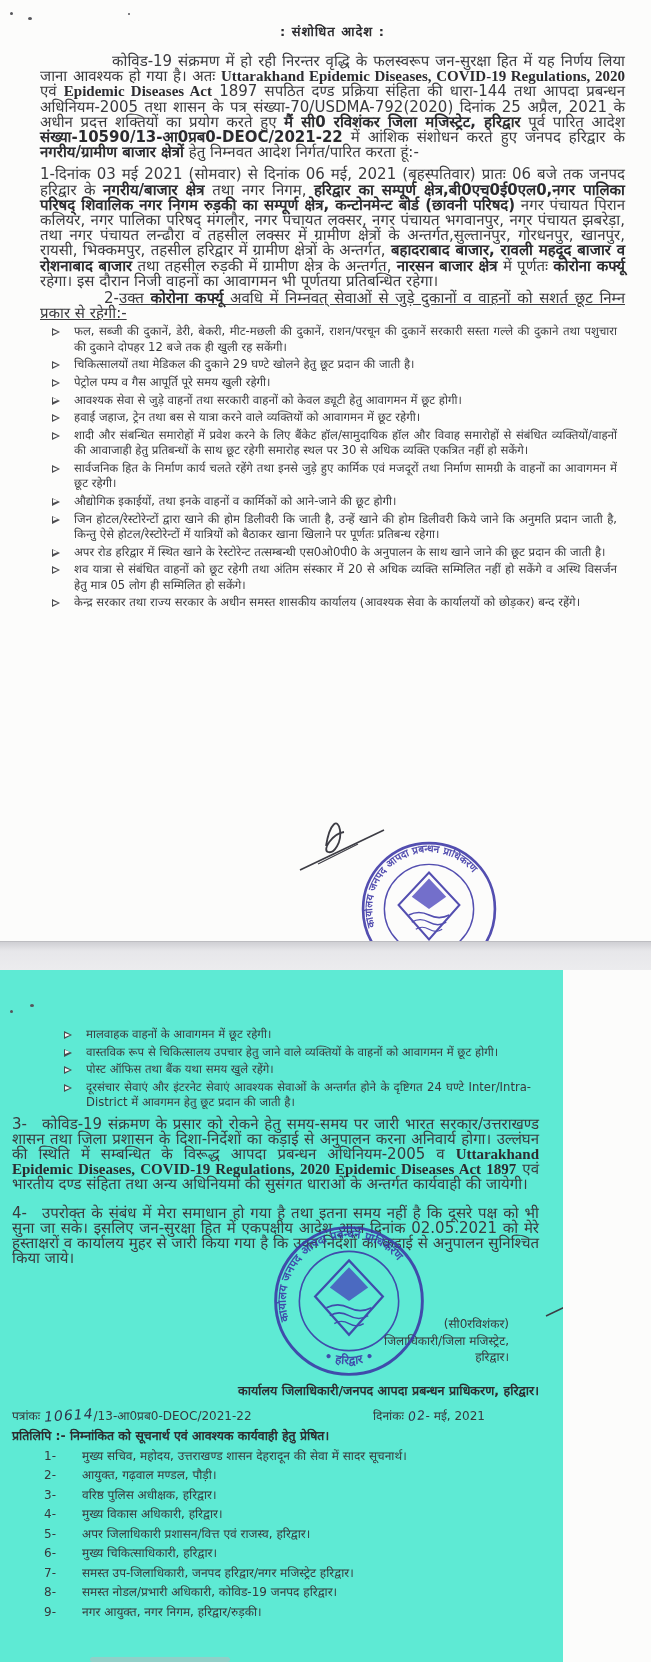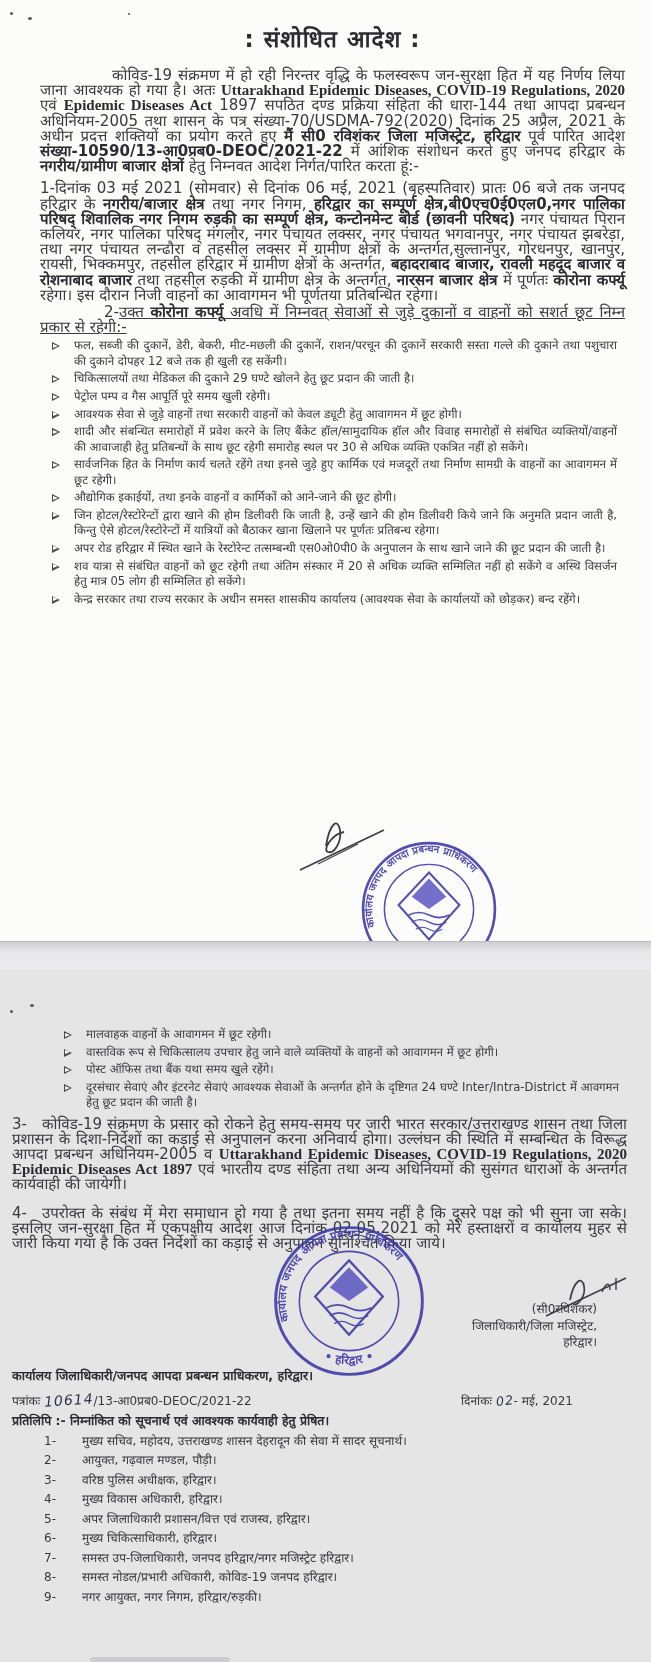--- a/index.html
+++ b/index.html
@@ -5,42 +5,42 @@
   html,body{margin:0;padding:0;background:#9a9a9e;}
   .sheet{
     position:relative;width:651px;height:1662px;margin:0 auto;
     background:#fcfcfb;overflow:hidden;
     font-family:"DejaVu Sans","Liberation Sans",sans-serif;
     color:#333336;
   }
   
   .page1{position:relative;width:651px;height:941px;background:#fcfcfb;overflow:hidden;}
   .page1-inner{padding:20px 26px 0 40px;}
-  .doc-title{text-align:center;font-weight:bold;font-size:23px;letter-spacing:1px;color:#2c2c30;margin:2px 0 14px 0;}
+  .doc-title{text-align:center;font-weight:bold;font-size:13px;letter-spacing:1px;color:#2c2c30;margin:2px 0 14px 0;}
   .para{font-size:15px;line-height:15.2px;text-align:justify;color:#3a3a3e;margin:0;}
   .intro{ text-indent:72px;}
   .p-num{display:inline-block;min-width:30px;font-weight:normal;}
   .indent32{text-indent:32px;text-decoration:underline;}
   .b{font-weight:bold;color:#2c2c30;}
   .en{font-family:"Liberation Serif","DejaVu Serif",serif;}
   
   .bullets{margin:3px 8px 0 12px;}
   .bullet{position:relative;padding-left:22px;margin:2.5px 0;font-size:11.6px;line-height:15.2px;text-align:justify;color:#3a3a3e;}
   .tri{position:absolute;left:0;top:4px;width:0;height:0;
        border-left:8px solid #4a4a4e;border-top:4px solid transparent;border-bottom:4px solid transparent;}
   .tri:after{content:"";position:absolute;left:-7px;top:-2.5px;width:0;height:0;
        border-left:5px solid #fcfcfb;border-top:2.5px solid transparent;border-bottom:2.5px solid transparent;}
   
   .divider{height:28px;background:linear-gradient(180deg,#cfcfd3 0,#e7e7ea 9px,#ececee 100%);border-top:1px solid #bdbdc1;}
   
-  .page2{position:relative;width:651px;height:692px;background:#e5e5e5;overflow:hidden;}
+  .page2{position:relative;width:563px;height:692px;background:#5eead4;overflow:hidden;}
   .page2-inner{padding:54px 24px 0 12px;}
   .page2 .bullets{margin-left:52px;}
   .sig-block{margin:50px 30px 0 0;text-align:right;font-size:12px;line-height:16.5px;color:#38383c;}
-  .office-line{text-align:left;font-weight:bold;font-size:12.6px;color:#2d2d31;margin-top:16px;}
+  .office-line{text-align:right;font-weight:bold;font-size:12.6px;color:#2d2d31;margin-top:16px;}
   .refline{display:flex;justify-content:space-between;align-items:baseline;font-size:12px;margin-top:8px;color:#38383c;}
   .hand{font-style:italic;color:#30304a;display:inline-block;transform:rotate(-4deg);font-size:14px;letter-spacing:1px;}
   .hand-sm{font-size:12.5px;transform:rotate(-6deg);}
   .copy-head{font-weight:bold;font-size:12.4px;color:#2d2d31;margin-top:3px;}
   .copylist{margin-top:3px;}
   .copyrow{display:flex;font-size:12px;line-height:19.5px;color:#38383c;}
   .copyno{width:38px;margin-left:32px;flex:none;}
   
   .stamp{position:absolute;opacity:.88;}
   .sig{position:absolute;}
@@ -64,21 +64,21 @@
 
       <p class="para" style="margin-top:7px;"><span>1-दिनांक 03 मई 2021 (सोमवार) से दिनांक 06 मई, 2021 (बृहस्पतिवार) प्रातः 06 बजे तक जनपद हरिद्वार के </span><span class="b">नगरीय/बाजार क्षेत्र</span><span> तथा नगर निगम, </span><span class="b">हरिद्वार का सम्पूर्ण क्षेत्र,बी0एच0ई0एल0,नगर पालिका परिषद् शिवालिक नगर निगम रुड़की का सम्पूर्ण क्षेत्र, कन्टोनमेन्ट बोर्ड (छावनी परिषद)</span><span> नगर पंचायत पिरान कलियर, नगर पालिका परिषद् मंगलौर, नगर पंचायत लक्सर, नगर पंचायत भगवानपुर, नगर पंचायत झबरेड़ा, तथा नगर पंचायत लन्ढौरा व तहसील लक्सर में ग्रामीण क्षेत्रों के अन्तर्गत,सुल्तानपुर, गोरधनपुर, खानपुर, रायसी, भिक्कमपुर, तहसील हरिद्वार में ग्रामीण क्षेत्रों के अन्तर्गत, </span><span class="b">बहादराबाद बाजार, रावली महदूद बाजार व रोशनाबाद बाजार</span><span> तथा तहसील रुड़की में ग्रामीण क्षेत्र के अन्तर्गत, </span><span class="b">नारसन बाजार क्षेत्र</span><span> में पूर्णतः </span><span class="b">कोरोना कर्फ्यू</span><span> रहेगा। इस दौरान निजी वाहनों का आवागमन भी पूर्णतया प्रतिबन्धित रहेगा।</span></p>
 
       <p class="para indent32" style="margin-top:2px;"><span class="p-num">2-</span><span>उक्त </span><span class="b">कोरोना कर्फ्यू</span><span> अवधि में निम्नवत् सेवाओं से जुड़े दुकानों व वाहनों को सशर्त छूट निम्न प्रकार से रहेगी:-</span></p>
 
       <div class="bullets">
         <div class="bullet"><span class="tri"></span><span>फल, सब्जी की दुकानें, डेरी, बेकरी, मीट-मछली की दुकानें, राशन/परचून की दुकानें सरकारी सस्ता गल्ले की दुकाने तथा पशुचारा की दुकाने दोपहर 12 बजे तक ही खुली रह सकेंगी।</span></div>
         <div class="bullet"><span class="tri"></span><span>चिकित्सालयों तथा मेडिकल की दुकाने 29 घण्टे खोलने हेतु छूट प्रदान की जाती है।</span></div>
         <div class="bullet"><span class="tri"></span><span>पेट्रोल पम्प व गैस आपूर्ति पूरे समय खुली रहेगी।</span></div>
         <div class="bullet"><span class="tri"></span><span>आवश्यक सेवा से जुड़े वाहनों तथा सरकारी वाहनों को केवल ड्यूटी हेतु आवागमन में छूट होगी।</span></div>
-        <div class="bullet"><span class="tri"></span></div>
+        <div class="bullet"><span class="tri"></span><span>हवाई जहाज, ट्रेन तथा बस से यात्रा करने वाले व्यक्तियों को आवागमन में छूट रहेगी।</span></div>
         <div class="bullet"><span class="tri"></span><span>शादी और संबन्धित समारोहों में प्रवेश करने के लिए बैंकेट हॉल/सामुदायिक हॉल और विवाह समारोहों से संबंधित व्यक्तियों/वाहनों की आवाजाही हेतु प्रतिबन्धों के साथ छूट रहेगी समारोह स्थल पर 30 से अधिक व्यक्ति एकत्रित नहीं हो सकेंगे।</span></div>
         <div class="bullet"><span class="tri"></span><span>सार्वजनिक हित के निर्माण कार्य चलते रहेंगे तथा इनसे जुड़े हुए कार्मिक एवं मजदूरों तथा निर्माण सामग्री के वाहनों का आवागमन में छूट रहेगी।</span></div>
         <div class="bullet"><span class="tri"></span><span>औद्योगिक इकाईयों, तथा इनके वाहनों व कार्मिकों को आने-जाने की छूट होगी।</span></div>
         <div class="bullet"><span class="tri"></span><span>जिन होटल/रेस्टोरेन्टों द्वारा खाने की होम डिलीवरी कि जाती है, उन्हें खाने की होम डिलीवरी किये जाने कि अनुमति प्रदान जाती है, किन्तु ऐसे होटल/रेस्टोरेन्टों में यात्रियों को बैठाकर खाना खिलाने पर पूर्णतः प्रतिबन्ध रहेगा।</span></div>
         <div class="bullet"><span class="tri"></span><span>अपर रोड हरिद्वार में स्थित खाने के रेस्टोरेन्ट तत्सम्बन्धी एस0ओ0पी0 के अनुपालन के साथ खाने जाने की छूट प्रदान की जाती है।</span></div>
         <div class="bullet"><span class="tri"></span><span>शव यात्रा से संबंधित वाहनों को छूट रहेगी तथा अंतिम संस्कार में 20 से अधिक व्यक्ति सम्मिलित नहीं हो सकेंगे व अस्थि विसर्जन हेतु मात्र 05 लोग ही सम्मिलित हो सकेंगे।</span></div>
         <div class="bullet"><span class="tri"></span><span>केन्द्र सरकार तथा राज्य सरकार के अधीन समस्त शासकीय कार्यालय (आवश्यक सेवा के कार्यालयों को छोड़कर) बन्द रहेंगे।</span></div>
       </div>
     </div>
 

